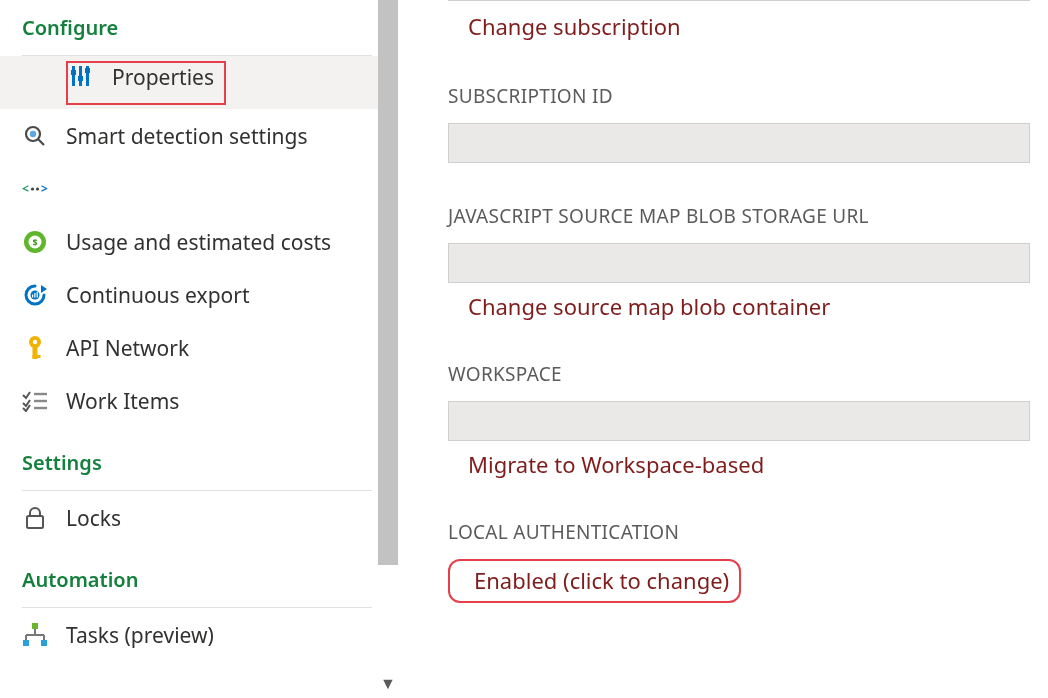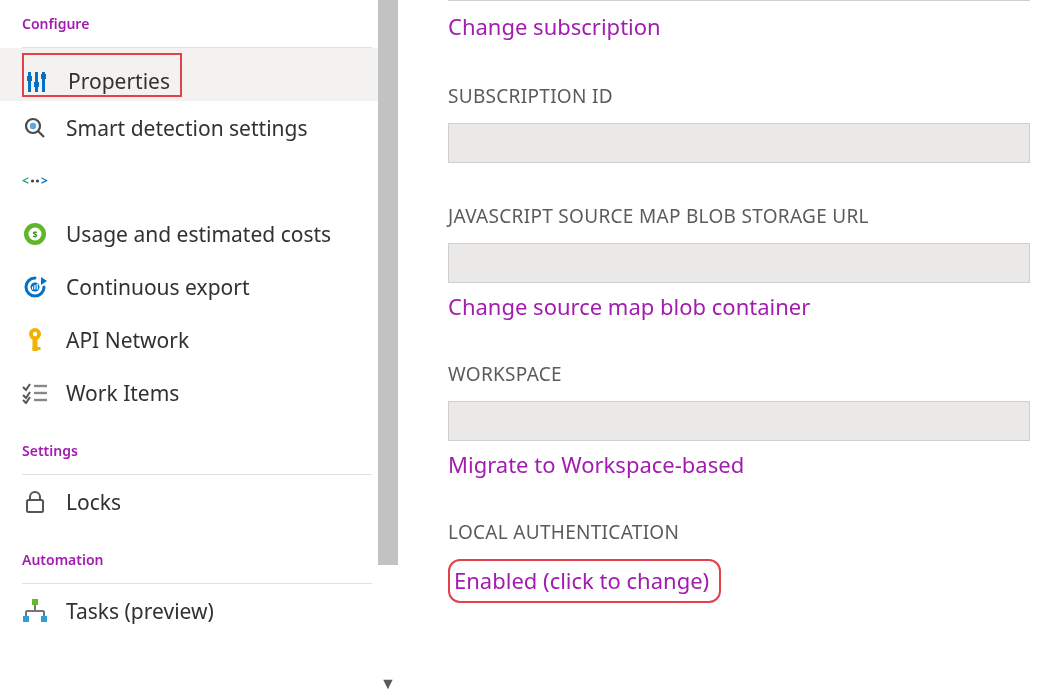--- a/index.html
+++ b/index.html
@@ -7,23 +7,23 @@
   body { display:flex; }
 
   
   .sidebar {
     width: 398px;
     height: 100%;
     overflow: hidden;
     position: relative;
   }
   .section-title {
-    font-size: 14px;
+    font-size: 20px;
     font-weight: 600;
-    color:#a21caf;
+    color:#15803d;
     padding: 14px 0 14px 22px;
   }
   .section-rule {
     border:0;
     border-top:1px solid #e1e1e1;
     margin:0 0 0 22px;
     width: 350px;
   }
 
   .nav-item {
@@ -41,23 +41,24 @@
     height:26px;
     display:flex;
     align-items:center;
     justify-content:center;
     margin-right:18px;
     flex:0 0 26px;
   }
   .nav-item.active .item-wrap {
     border:2.5px solid #e3404a;
     display:flex;
-    align-items:flex-end;
+    align-items:flex-start;
     height:44px;
     padding:0 10px 0 0;
+    margin-left:44px;
   }
 
   .red-box {
     border:2.5px solid #e3404a;
   }
 
   
   .scroll-column {
     position:absolute;
     right:0;
@@ -89,24 +90,25 @@
     color:#5b5b5b;
   }
 
   
   .main {
     flex:1;
     padding: 0 0 0 50px;
     position:relative;
   }
   .link {
-    color:#a21caf;
+    color:#7f1d1d;
     font-size:22px;
     cursor:pointer;
     display:inline-block;
+    margin-left:20px;
   }
   .field-label {
     font-size:19px;
     letter-spacing:0.3px;
     color:#5b5b5b;
     margin-top:40px;
     margin-bottom:14px;
   }
   .field-label.first { margin-top:42px; }
   .field-input {

